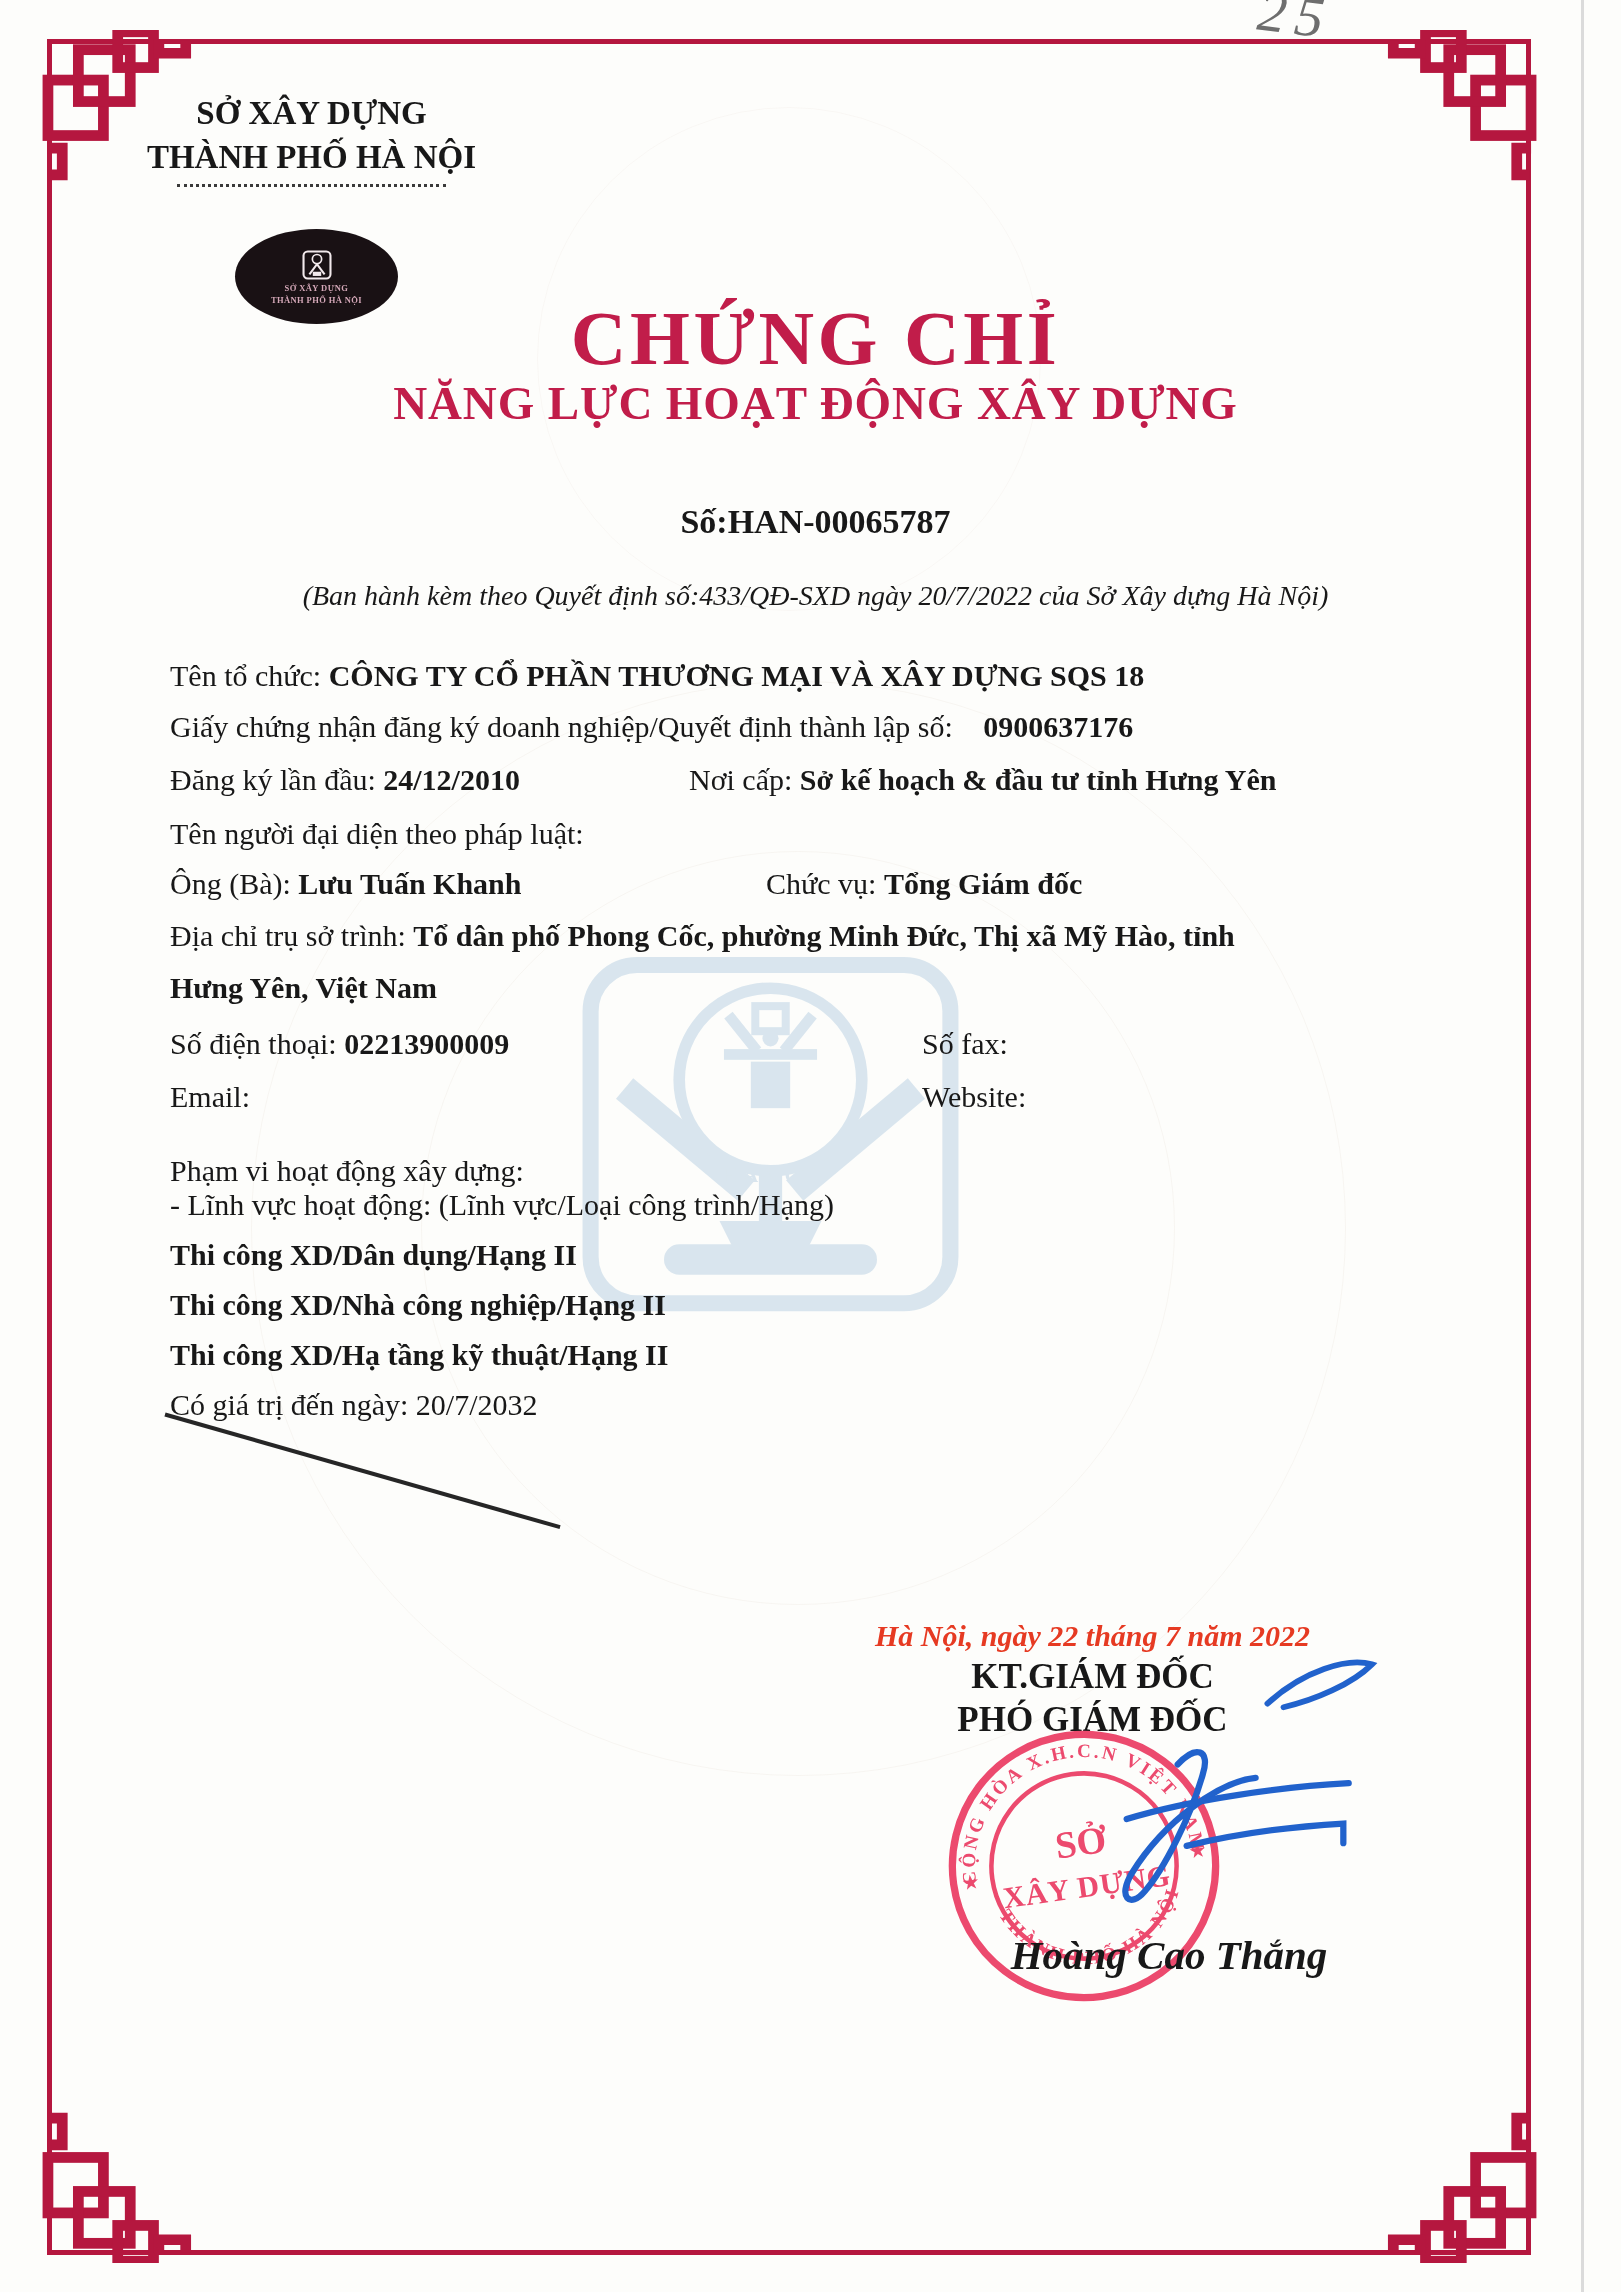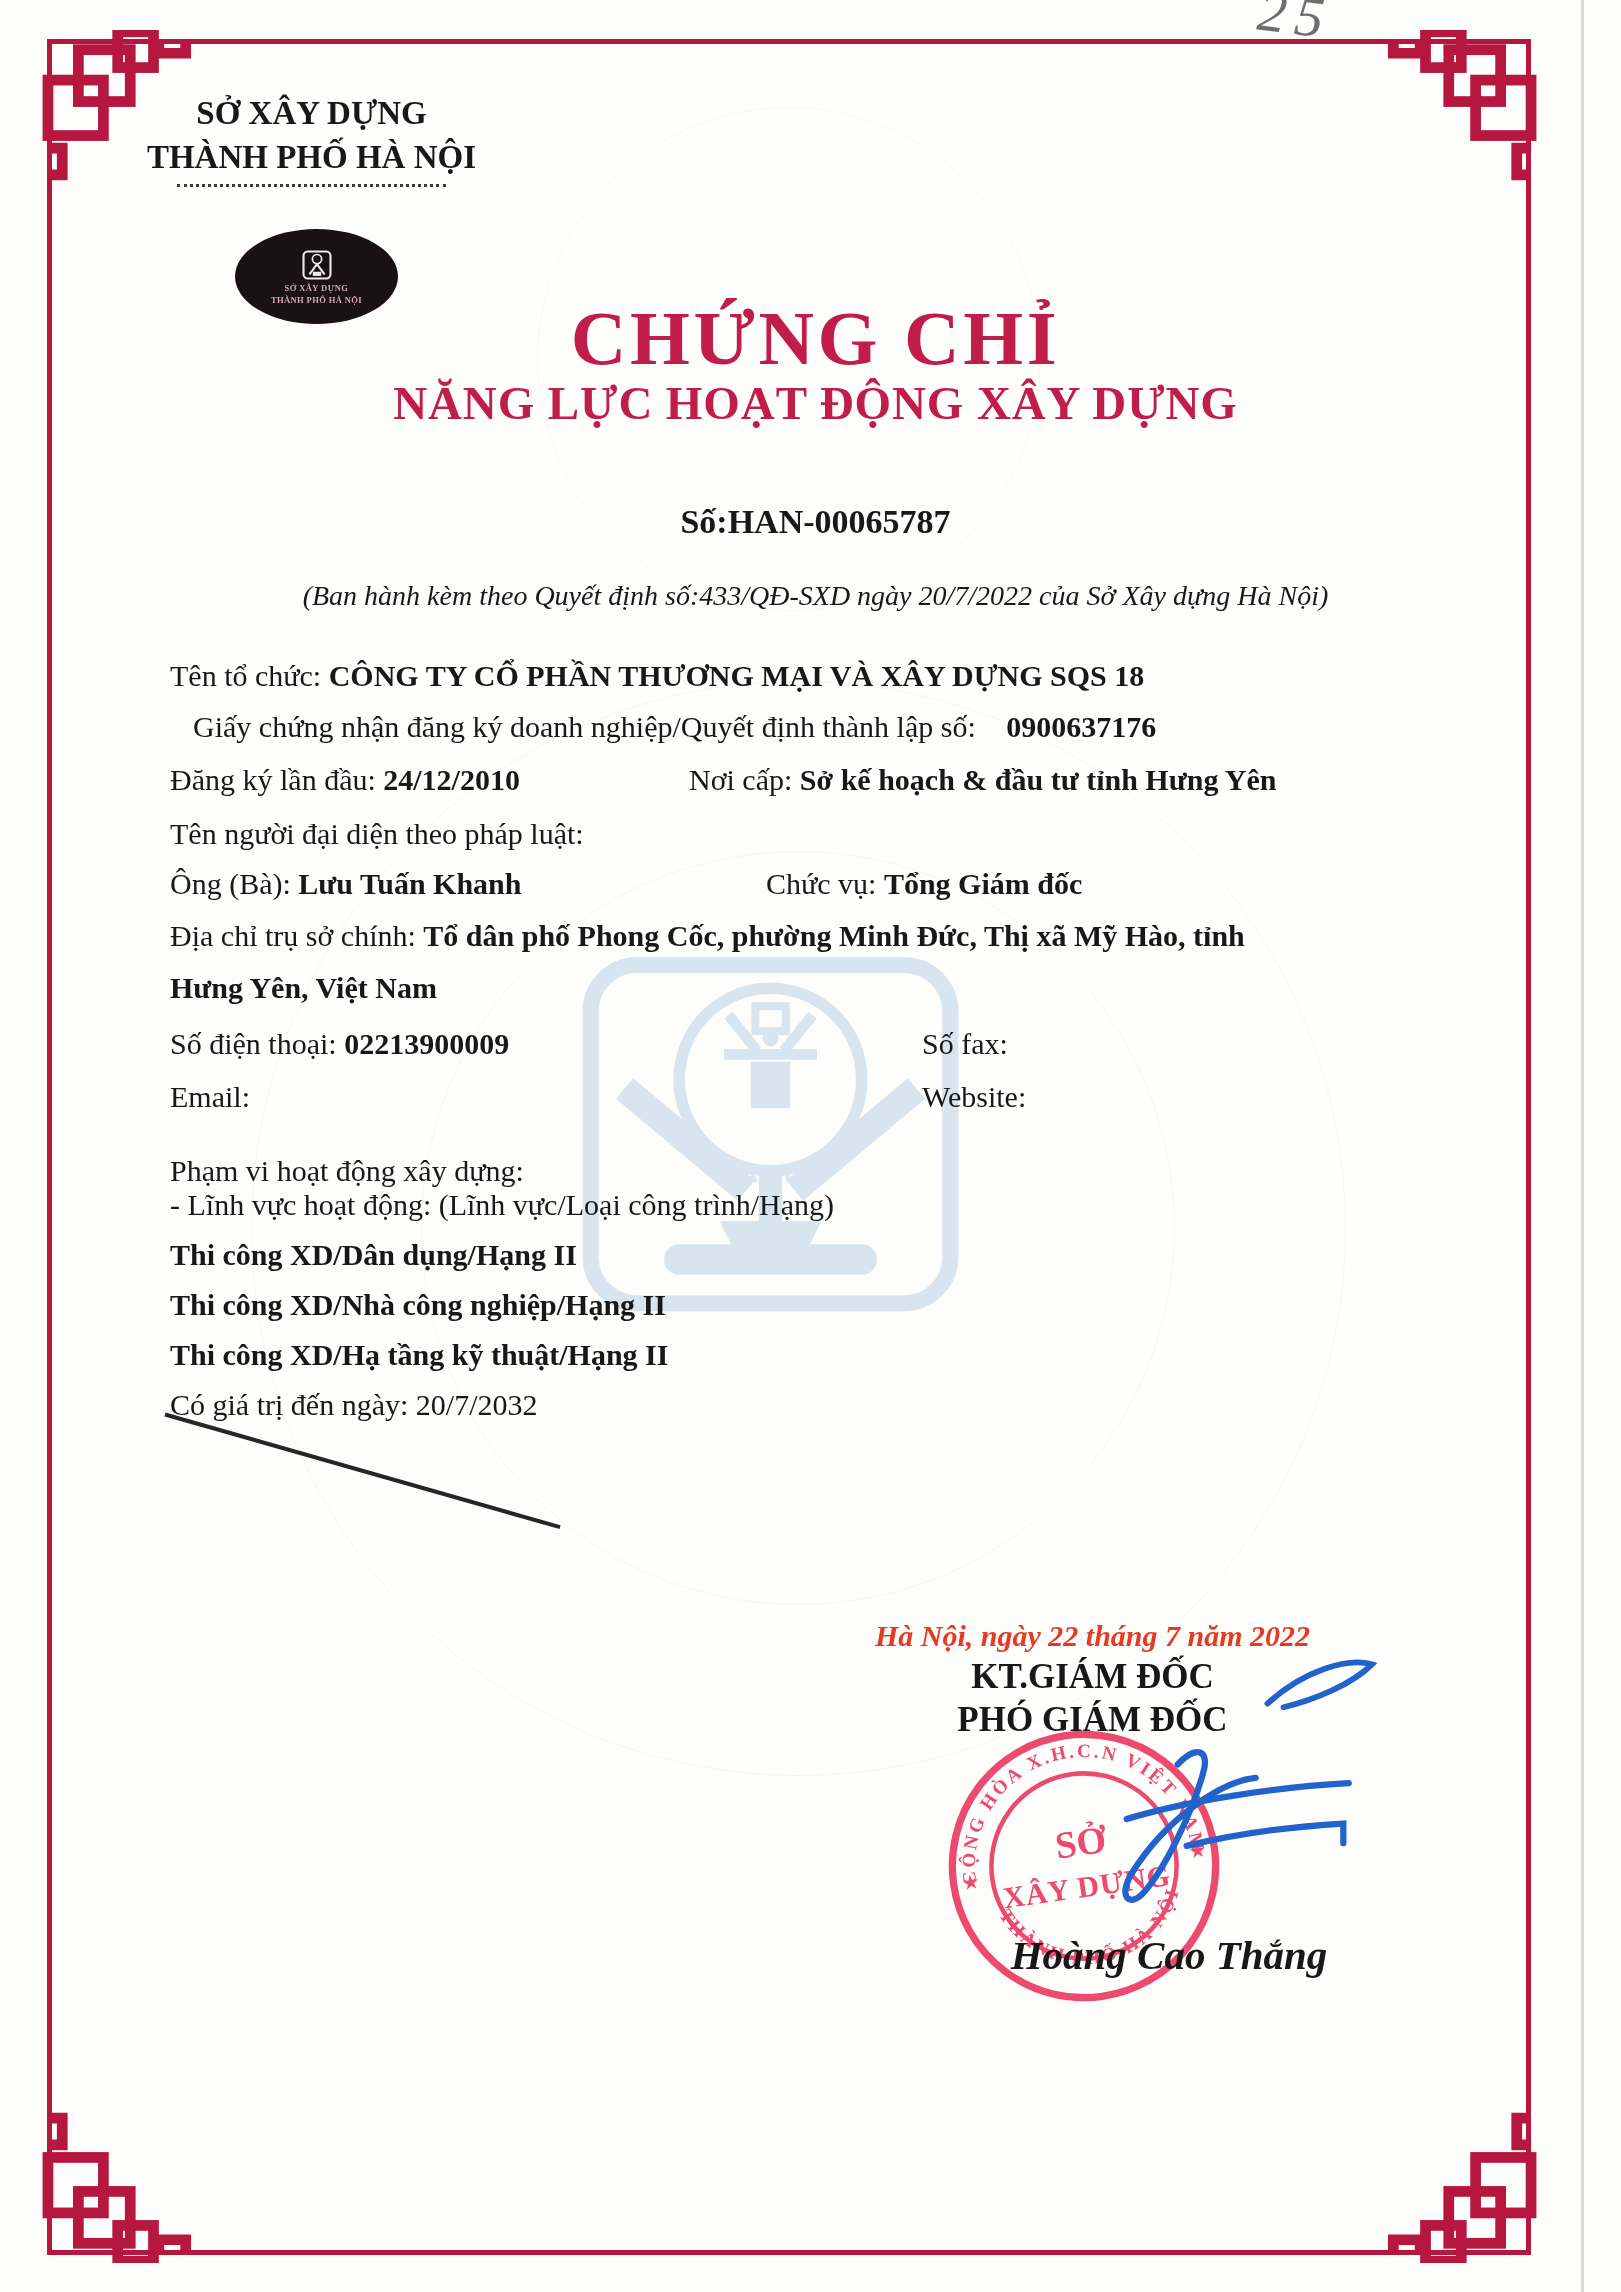--- a/index.html
+++ b/index.html
@@ -186,21 +186,21 @@
       </g>
       <text x="215" y="252" text-anchor="middle" font-size="24" letter-spacing="6" font-weight="bold" fill="currentColor">HANOI</text>
     </svg>
   </div>
 
   <div class="body">
     <div class="bl" style="top:4.5px;">
       <span>Tên tổ chức:</span>
       <span class="b">CÔNG TY CỔ PHẦN THƯƠNG MẠI VÀ XÂY DỰNG SQS 18</span>
     </div>
-    <div class="bl" style="top:56px;margin-left:23px;">
+    <div class="bl" style="top:56px;">
       <span>Giấy chứng nhận đăng ký doanh nghiệp/Quyết định thành lập số:</span>
       <span class="b" style="margin-left:23px;">0900637176</span>
     </div>
     <div class="bl" style="top:109px;width:1299px;">
       <span>Đăng ký lần đầu:</span>
       <span class="b">24/12/2010</span>
       <span class="col2" style="left:519px;">
         <span>Nơi cấp:</span>
         <span class="b">Sở kế hoạch &amp; đầu tư tỉnh Hưng Yên</span>
       </span>
@@ -208,21 +208,21 @@
     <div class="bl" style="top:163px;">Tên người đại diện theo pháp luật:</div>
     <div class="bl" style="top:213px;width:1299px;">
       <span>Ông (Bà):</span>
       <span class="b">Lưu Tuấn Khanh</span>
       <span class="col2" style="left:596px;">
         <span>Chức vụ:</span>
         <span class="b">Tổng Giám đốc</span>
       </span>
     </div>
     <div class="bl" style="top:265px;">
-      <span>Địa chỉ trụ sở chính:</span>
+      <span>Địa chỉ trụ sở trình:</span>
       <span class="b">Tổ dân phố Phong Cốc, phường Minh Đức, Thị xã Mỹ Hào, tỉnh</span>
     </div>
     <div class="bl b" style="top:317px;">Hưng Yên, Việt Nam</div>
     <div class="bl" style="top:373px;width:1299px;">
       <span>Số điện thoại:</span>
       <span class="b">02213900009</span>
       <span class="col2" style="left:752px;">Số fax:</span>
     </div>
     <div class="bl" style="top:426px;width:1299px;">
       <span>Email:</span>

